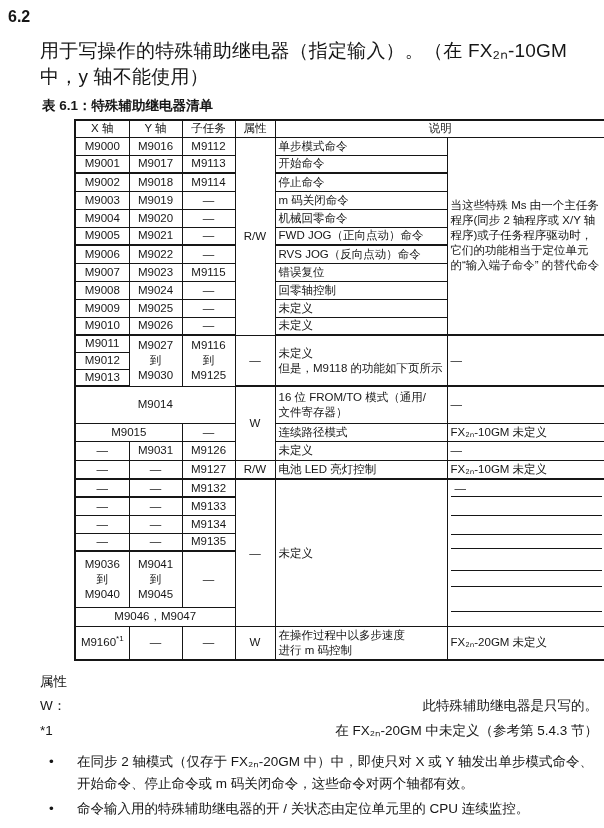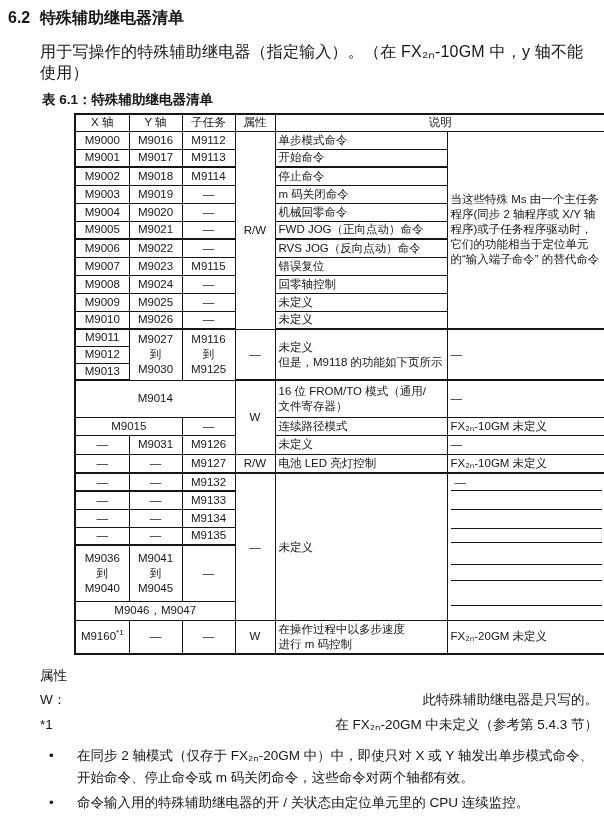--- a/index.html
+++ b/index.html
@@ -7,21 +7,21 @@
   .page{
     width:604px;height:828px;background:#fff;color:#161616;
     font-family:Liberation Sans, sans-serif;
     overflow:hidden;box-sizing:border-box;padding:6px 6px 0 8px;
   }
   
   .sec-head{display:flex;align-items:baseline;font-weight:bold;font-size:16px;margin-top:2px;}
   .sec-num{width:32px;flex:0 0 32px;}
   
   .content{margin-left:32px;}
-  .intro{font-size:16px;margin:11px 0 0 0;letter-spacing:0.2px;}
+  .intro{font-size:19px;margin:11px 0 0 0;letter-spacing:0.2px;}
   .caption{font-size:13.5px;font-weight:bold;margin:7px 0 4px 2px;}
   
   table.relay{border-collapse:collapse;table-layout:fixed;width:531px;margin-left:34px;border:2px solid #161616;}
   table.relay td,table.relay th{
     border:1px solid #161616;font-size:11.5px;font-weight:normal;
     padding:0 3px;line-height:1.3;overflow:hidden;
   }
   td.c,th{text-align:center;padding:0 1px;}
   td.ml{white-space:pre-line;}
   .hb{border-bottom-width:2px !important;}
@@ -41,21 +41,20 @@
   .bullet-mark{flex:0 0 28px;text-align:left;padding-left:9px;}
   .bullet-text{flex:1;}
 </style>
 </head>
 <body>
 
 <div class="page">
 
   <div class="sec-head">
     <span class="sec-num">6.2</span>
-    <span>特殊辅助继电器清单</span>
   </div>
 
   <div class="content">
     <p class="intro">用于写操作的特殊辅助继电器（指定输入）。（在 FX₂ₙ-10GM 中，y 轴不能使用）</p>
     <p class="caption">表 6.1：特殊辅助继电器清单</p>
 
     <table class="relay">
       <colgroup>
         <col style="width:54px">
           <col style="width:53px">

